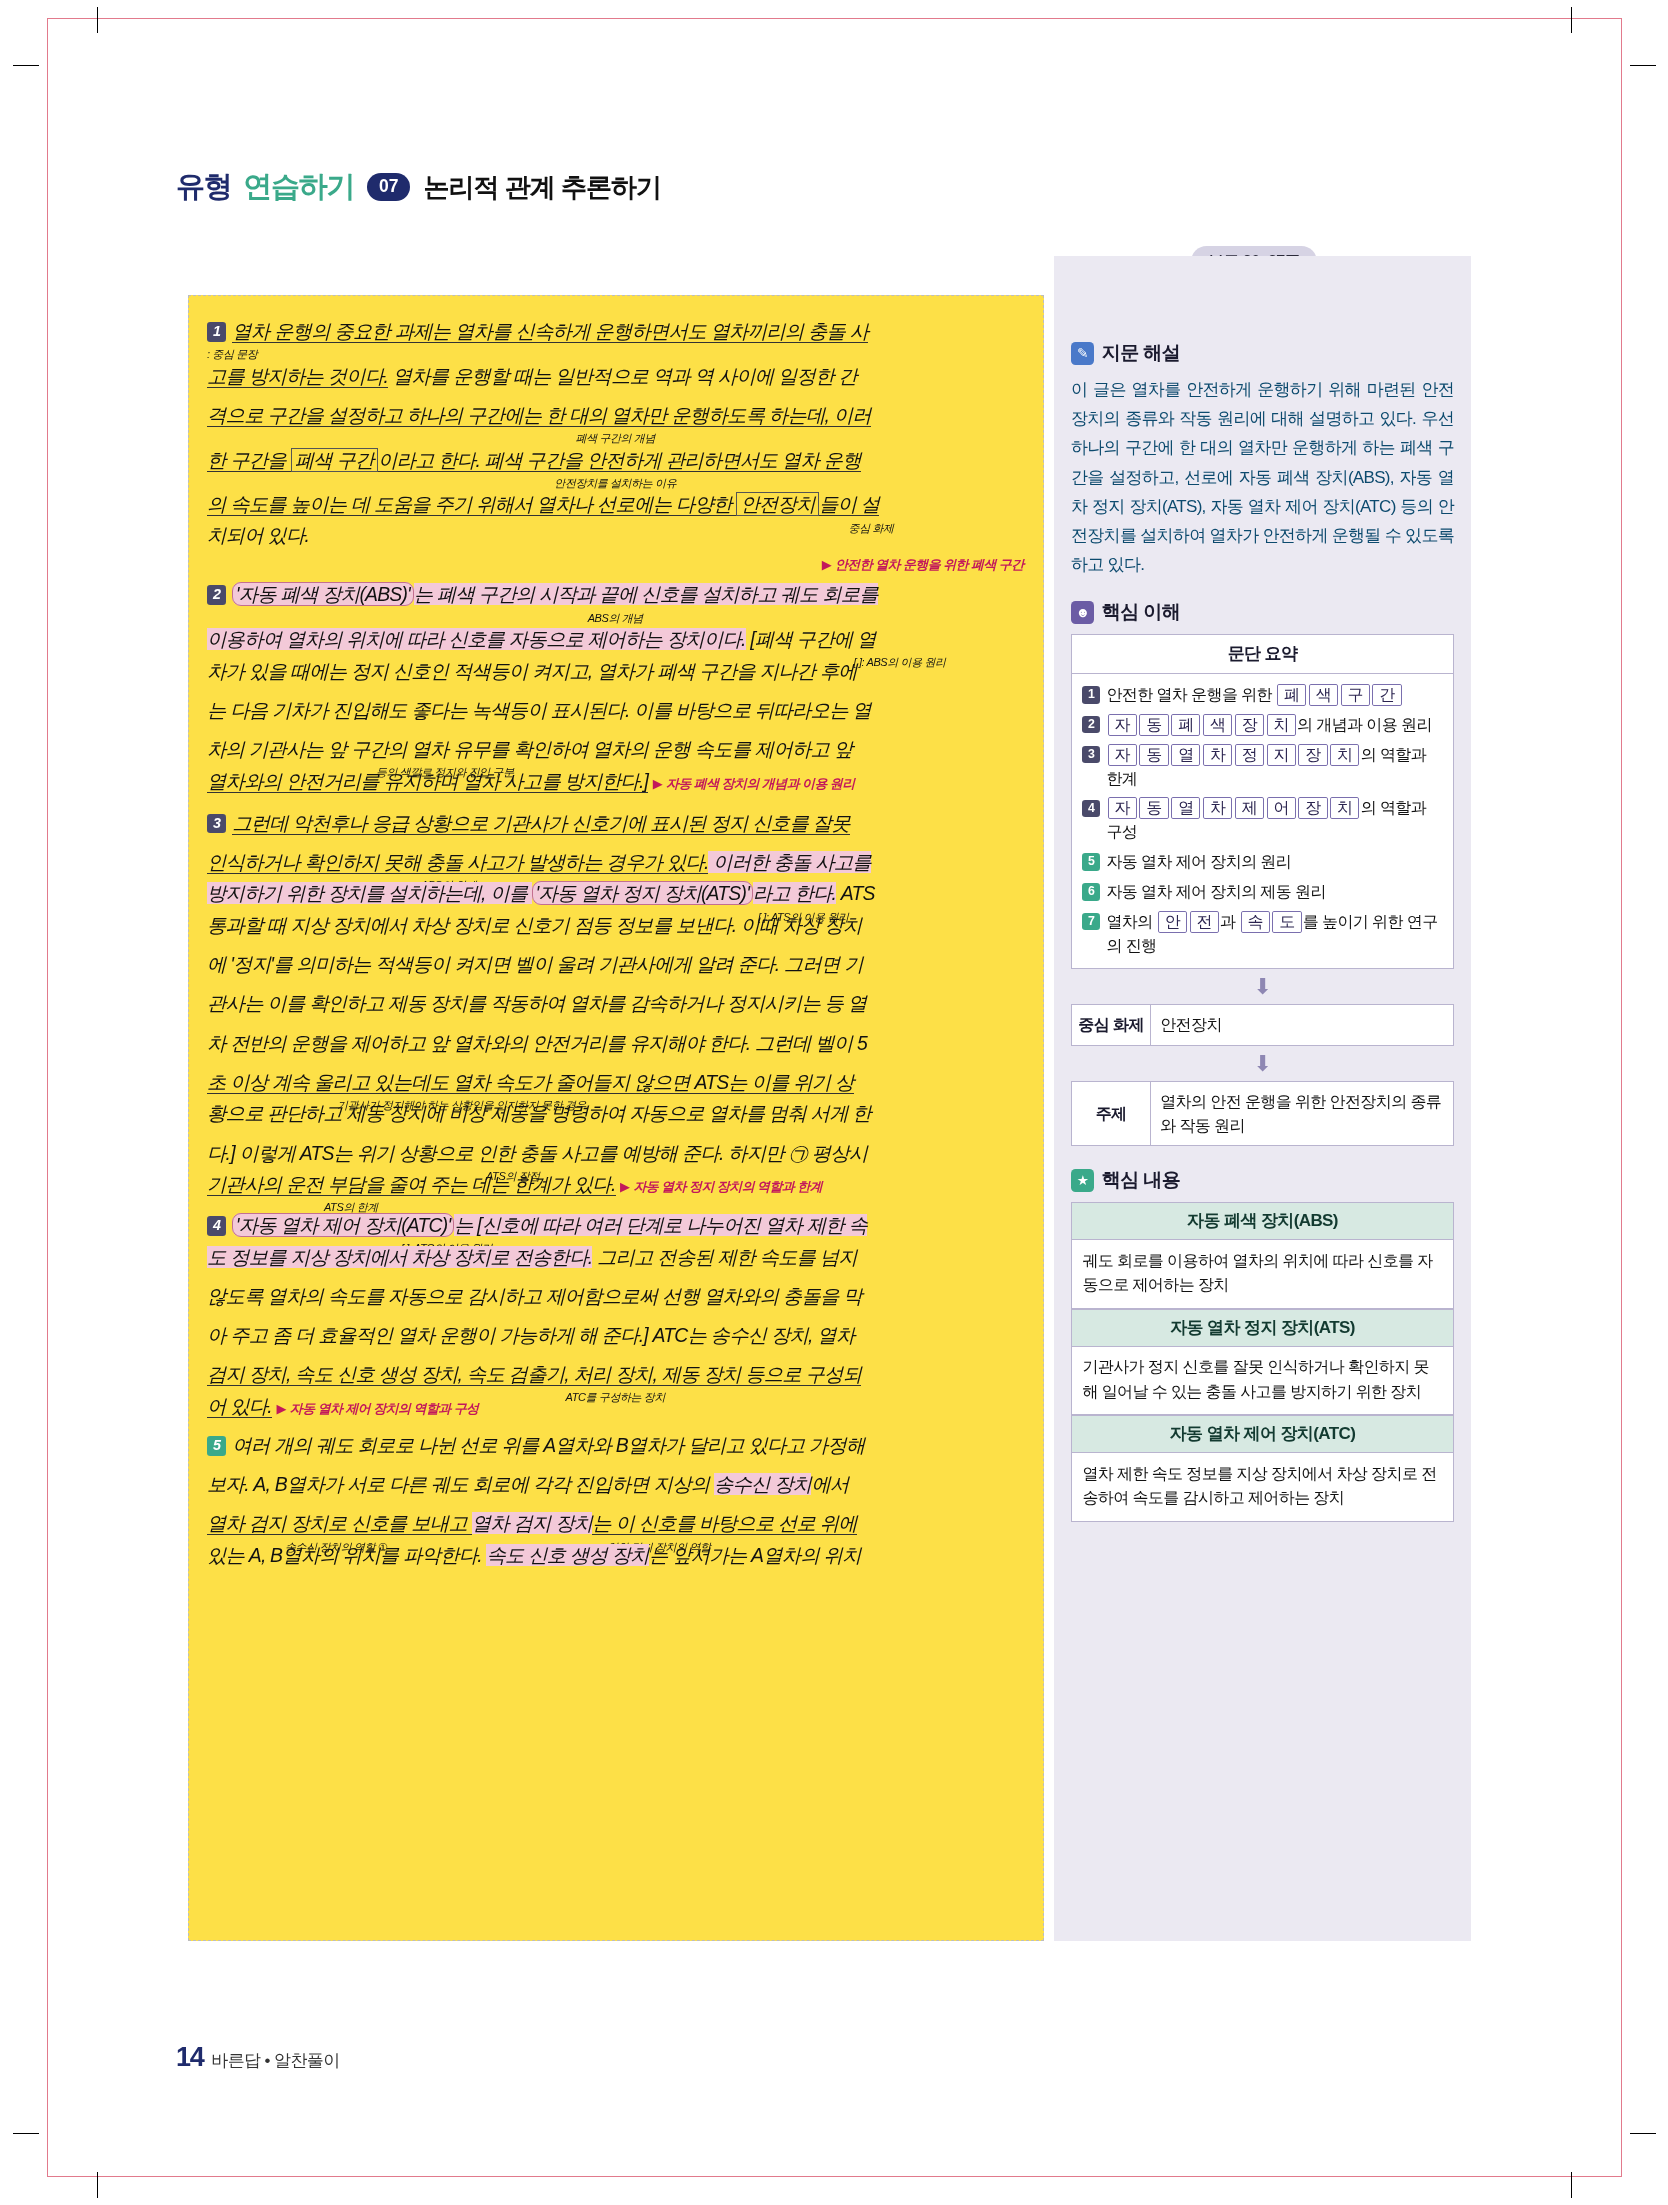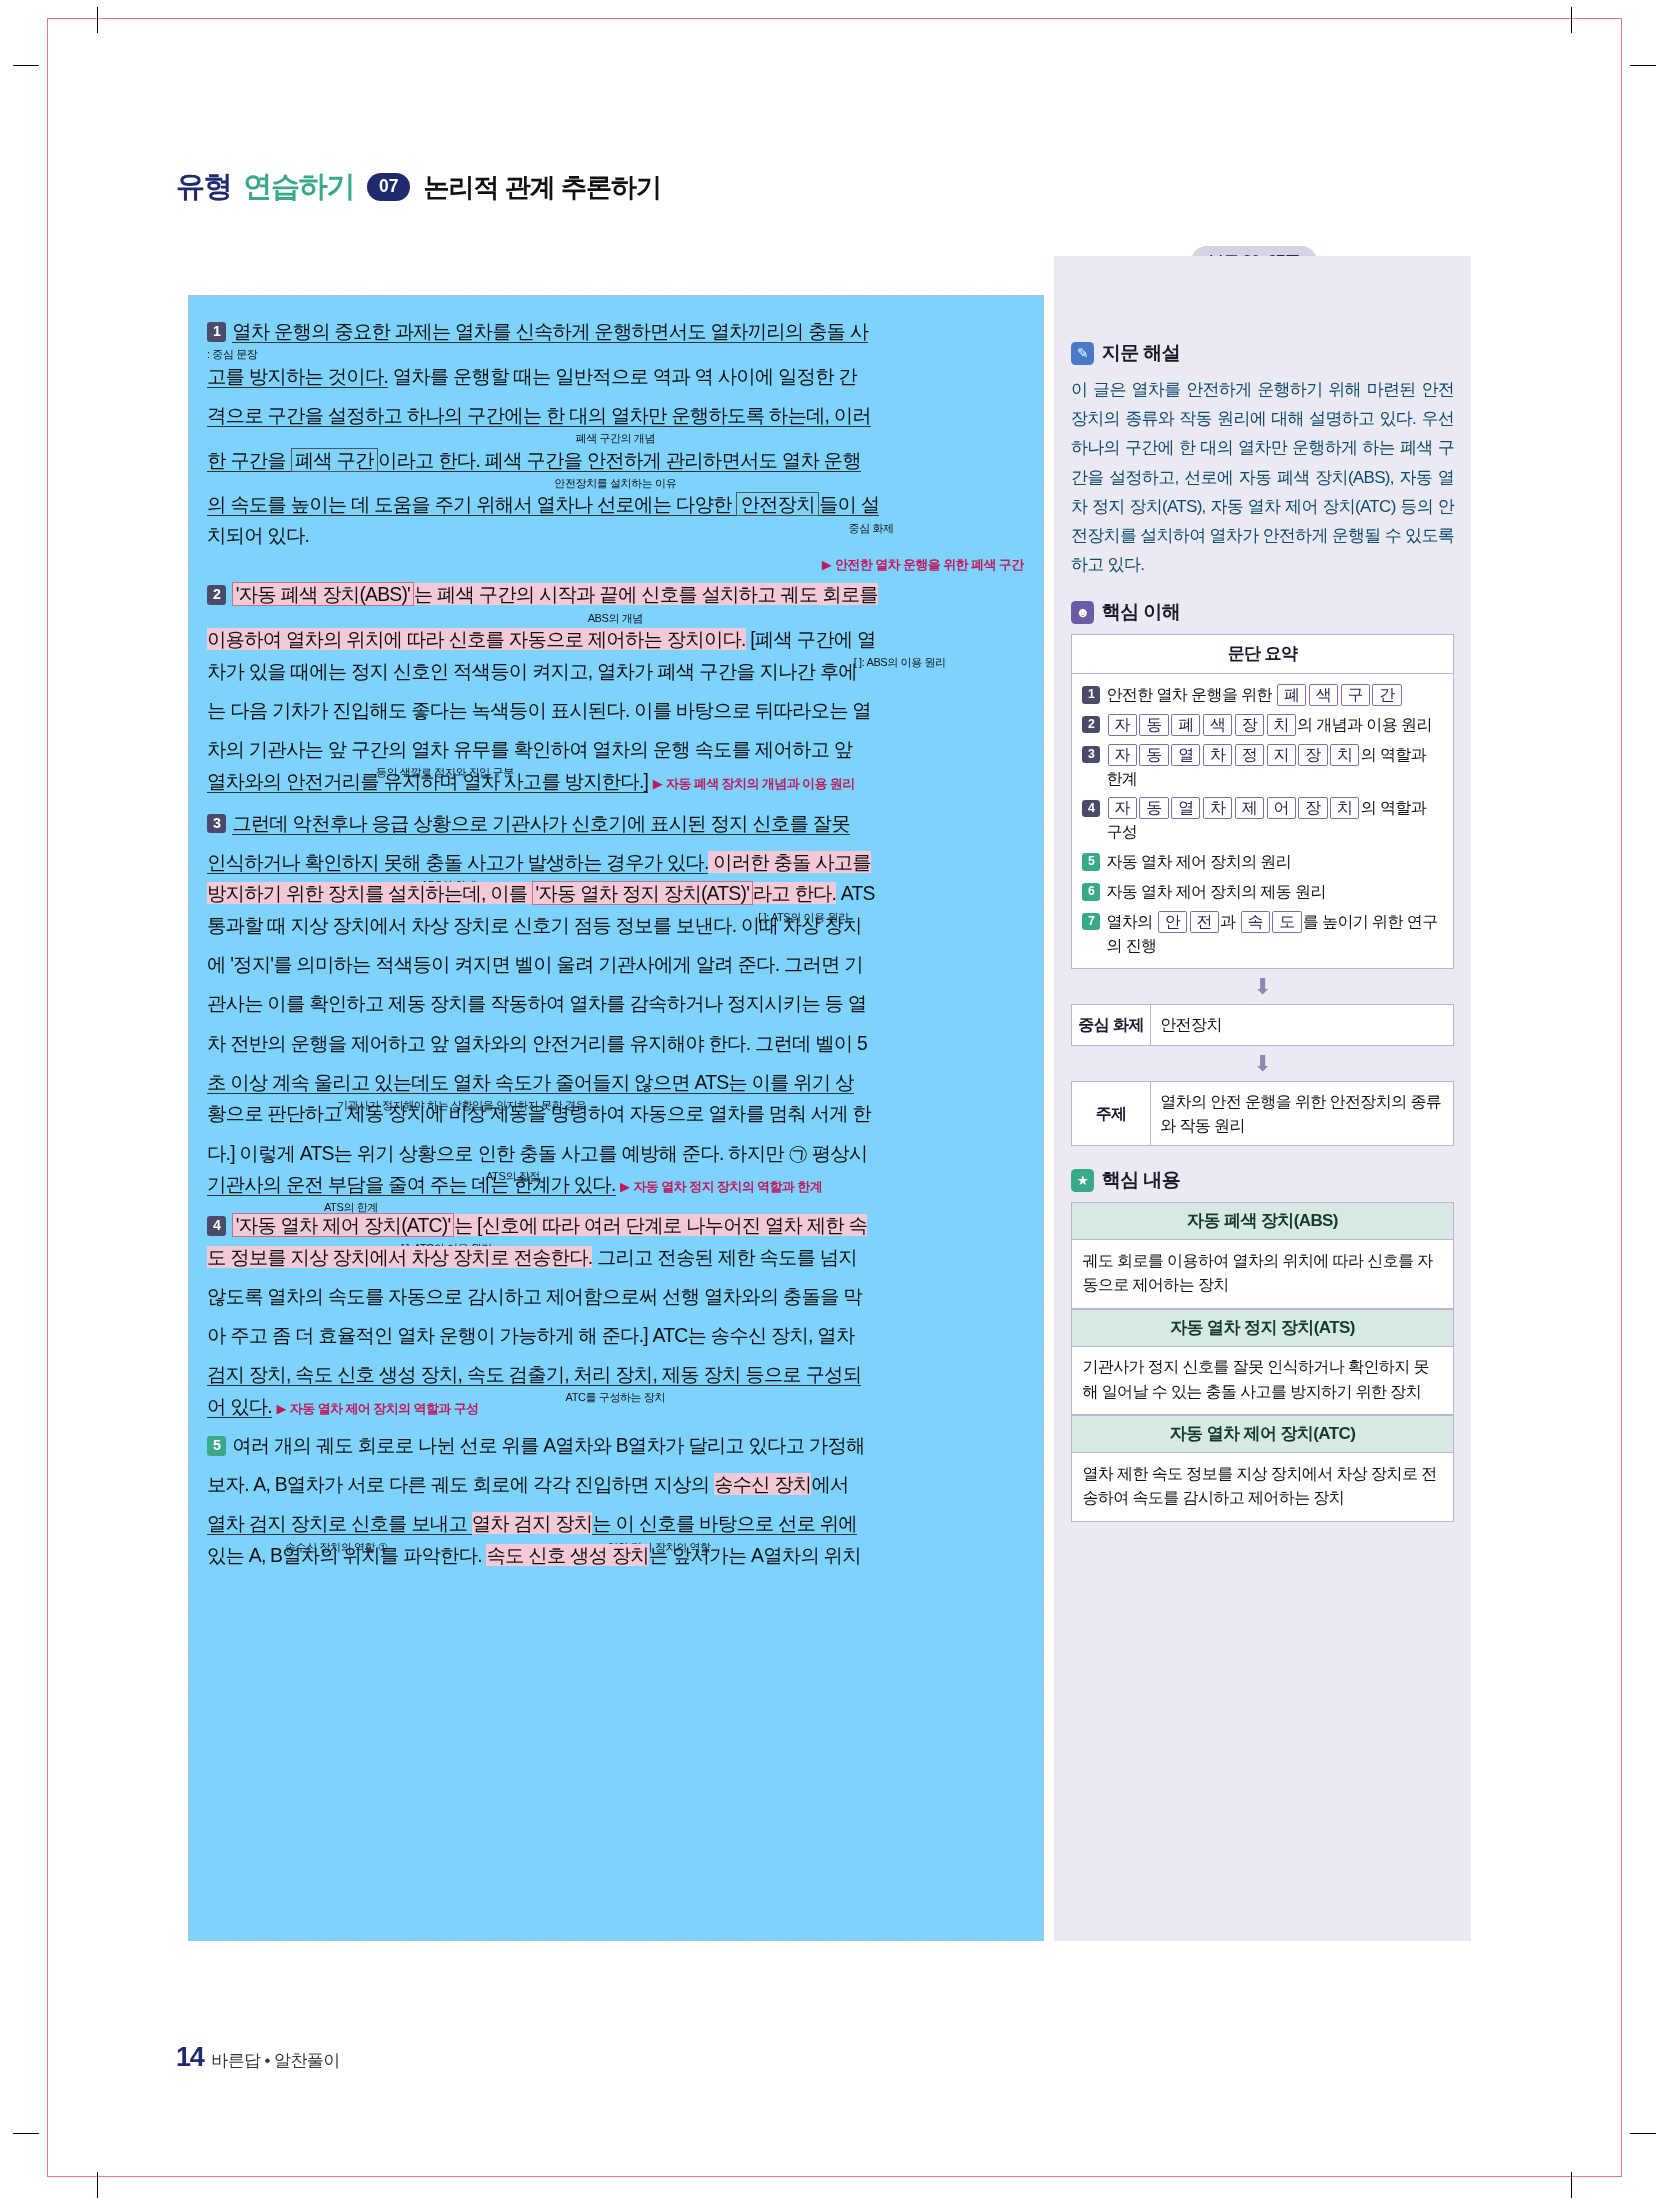--- a/index.html
+++ b/index.html
@@ -41,22 +41,23 @@
     display:inline-block;vertical-align:middle;margin-left:10.4px;
     font-size:26px;font-weight:bold;color:#111;letter-spacing:-1px;
   }
   
   .content{
     position:absolute;left:188px;top:295px;width:1283px;height:1646px;
   }
   .left-col{
     position:absolute;left:0;top:0;width:856px;height:1646px;
     border:1.3px dashed #bdbdbd;box-sizing:border-box;
-    background:#7dd3fc;
+    background:#fde047;
     padding:17px 19.4px 0 18px;
+    font-style:italic;
   }
   .right-col{
     position:absolute;left:866px;top:-39px;width:417px;height:1685px;
     background:#ebe9f2;
     padding:0 17px;box-sizing:border-box;
   }
   
   .pageref{
     position:absolute;left:1191px;top:246px;
     background:#d6d3e4;color:#2a2a3a;border-radius:15.6px;
@@ -73,21 +74,21 @@
     text-align:center;color:#fff;font-size:14.3px;font-weight:bold;
     border-radius:3.2px;margin-right:5.8px;vertical-align:1.9px;
   }
   .pnum.c1{background:#4a4a6a;}
   .pnum.c2{background:#4a4a6a;}
   .pnum.c3{background:#4a4a6a;}
   .pnum.c4{background:#4a4a6a;}
   .pnum.c5{background:#3aa98a;}
   .ul{border-bottom:1.3px solid #333;}
   .hl-pink{background:#f3c9d8;}
-  .hl-pink-b{background:#f3c9d8;border:1.3px solid #c36f90;padding:0 2.6px;border-radius:0;}
+  .hl-pink-b{background:#f3c9d8;border:1.3px solid #c36f90;padding:0 2.6px;border-radius:9px;}
   .box-sq{border:1.3px solid #555;padding:0 3.2px;}
   .anno-center{
     display:block;text-align:center;font-size:11px;color:#111;
     letter-spacing:-0.4px;line-height:1.1;margin:-3.9px 0 -2.6px 0;
   }
   .topic-line{
     display:block;text-align:right;font-size:13px;font-weight:bold;
     color:#c2185b;letter-spacing:-0.6px;margin:1.3px 0 2.6px 0;
   }
   .topic-line .arrow{color:#c2185b;margin-right:3.9px;}

